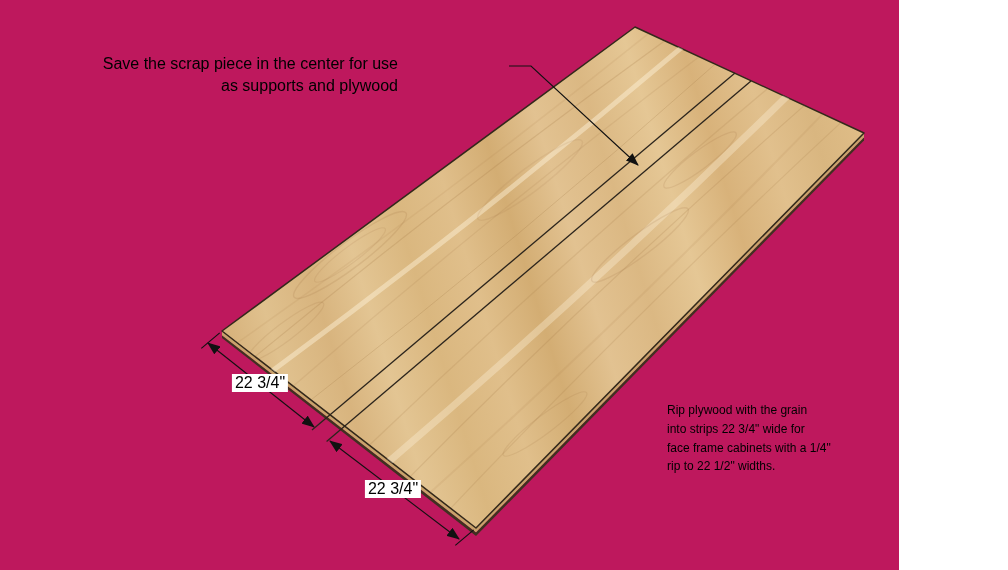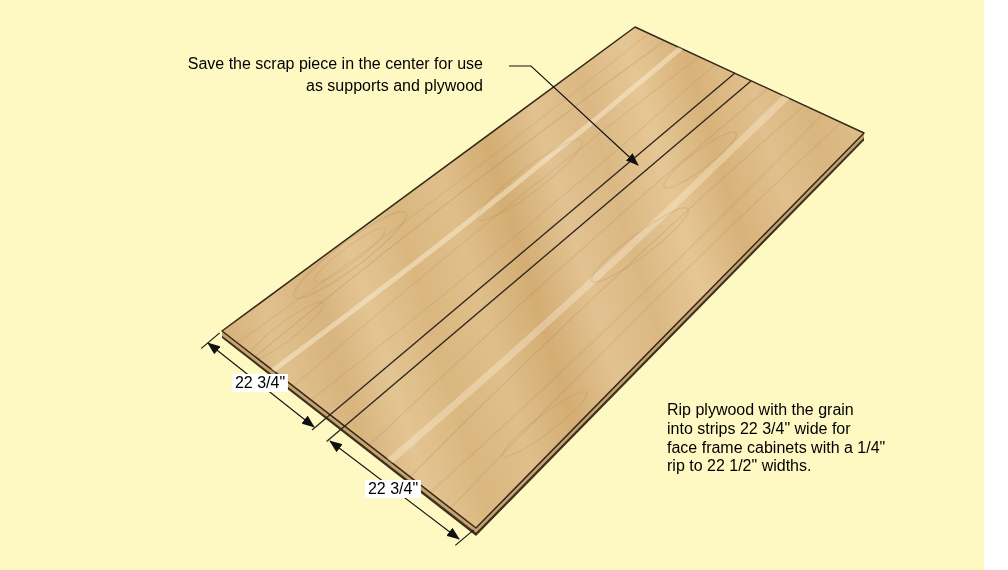--- a/index.html
+++ b/index.html
@@ -1,40 +1,40 @@
 <!DOCTYPE html>
 <html><head>
 <meta charset="utf-8">
 <style>
   html, body { margin: 0; padding: 0; background: #ffffff; }
   .stage {
     position: relative;
-    width: 984px;
+    width: 899px;
     height: 570px;
-    background: #fef9c3;
+    background: #be185d;
     overflow: hidden;
     font-family: "Liberation Sans", "DejaVu Sans", sans-serif;
     color: #000000;
   }
   .stage svg { position: absolute; left: 0; top: 0; }
   .callout {
     position: absolute;
     top: 53px;
     right: 501px;
     text-align: right;
     font-size: 16px;
     line-height: 21.5px;
     white-space: nowrap;
   }
   .callout span { display: block; }
   .note {
     position: absolute;
     left: 667px;
     top: 401px;
-    font-size: 16px;
+    font-size: 12px;
     line-height: 18.8px;
     white-space: nowrap;
   }
   .note span { display: block; }
   .dim-label {
     position: absolute;
     transform: translate(-50%, -50%);
     background: #ffffff;
     padding: 0 3px;
     font-size: 16px;

